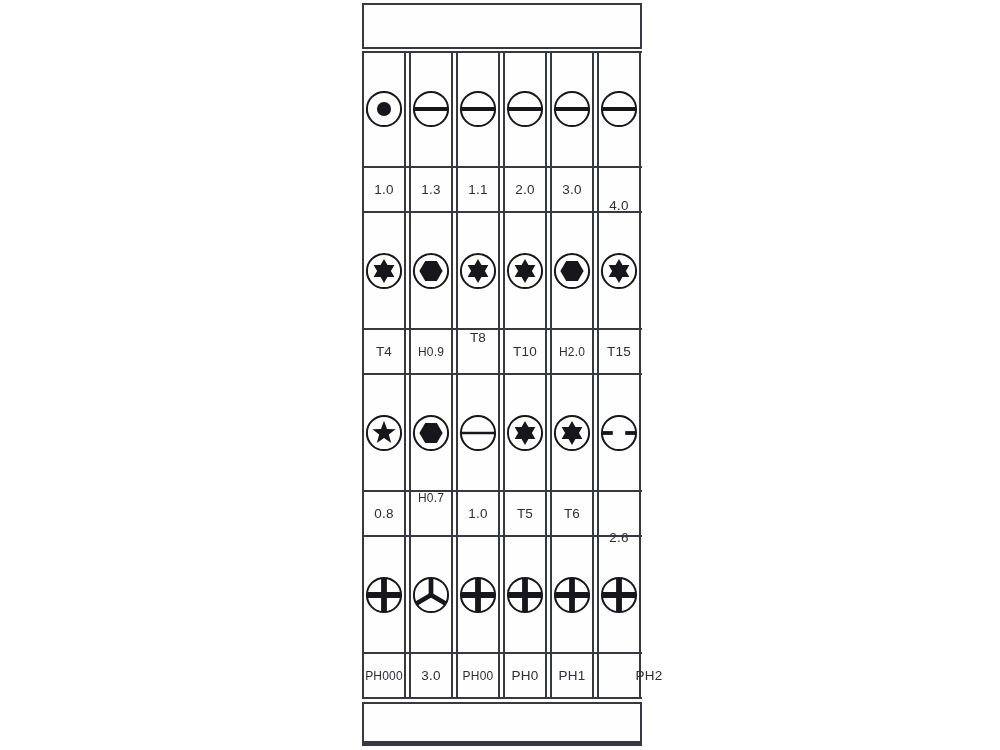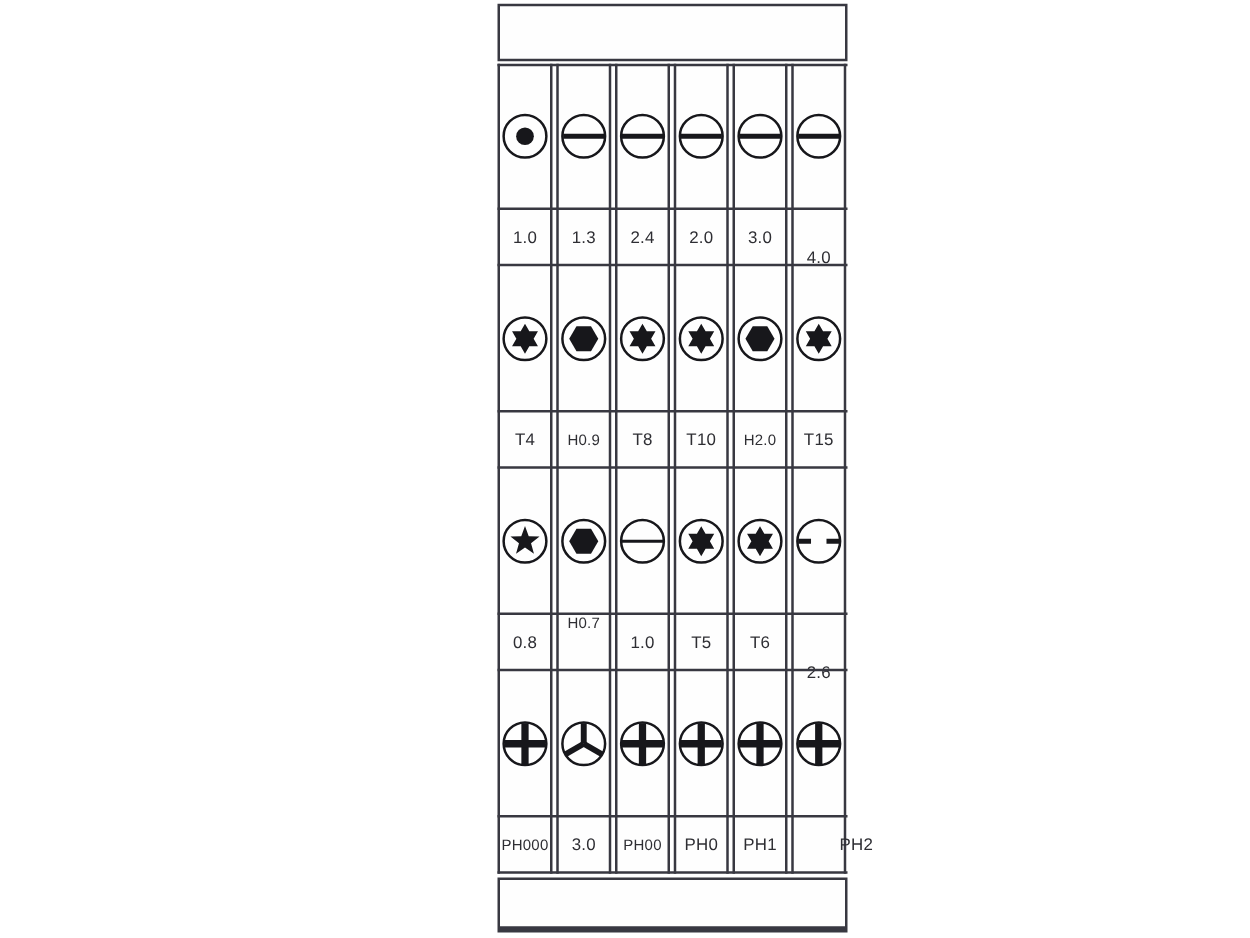--- a/index.html
+++ b/index.html
@@ -16,21 +16,20 @@
     width: 1000px;
     height: 750px;
     background: #ffffff;
   }
   .panel {
     position: absolute;
     left: 362px;
     top: 3px;
     width: 280px;
     height: 743px;
-    margin-left: 36px;
   }
   .header-box {
     position: absolute;
     left: 0;
     top: 0;
     width: 280px;
     height: 46px;
     box-sizing: border-box;
     border: 2px solid #383841;
     background: #fefefe;
@@ -201,31 +200,31 @@
         <div class="col" style="left: 94px;">
           <div class="icon-cell" style="top: 0px;">
             <span>
               <svg width="40" height="40" viewBox="0 0 44 44" xmlns="http://www.w3.org/2000/svg">
                 <circle cx="22" cy="22" r="18.8" fill="none" stroke="#17171b" stroke-width="2.2"></circle>
                 <line x1="3.9" y1="22" x2="40.1" y2="22" stroke="#17171b" stroke-width="4.6"></line>
               </svg>
             </span>
           </div>
           <div class="label-cell" style="top: 115px;">
-            <span>2.4</span>
-          </div>
-          <div class="icon-cell" style="top: 162px;">
-            <span>
-              <svg width="40" height="40" viewBox="0 0 44 44" xmlns="http://www.w3.org/2000/svg">
-                <circle cx="22" cy="22" r="18.8" fill="none" stroke="#17171b" stroke-width="2.2"></circle>
-                <polygon fill="#17171b" points="22,8.8 25.8,15.4 33.4,15.4 29.6,22 33.4,28.6 25.8,28.6 22,35.2 18.2,28.6 10.6,28.6 14.4,22 10.6,15.4 18.2,15.4"></polygon>
-              </svg>
-            </span>
-          </div>
-          <div class="label-cell" style="top: 277px;">
+            <span>1.1</span>
+          </div>
+          <div class="icon-cell" style="top: 162px;">
+            <span>
+              <svg width="40" height="40" viewBox="0 0 44 44" xmlns="http://www.w3.org/2000/svg">
+                <circle cx="22" cy="22" r="18.8" fill="none" stroke="#17171b" stroke-width="2.2"></circle>
+                <polygon fill="#17171b" points="22,8.8 25.8,15.4 33.4,15.4 29.6,22 33.4,28.6 25.8,28.6 22,35.2 18.2,28.6 10.6,28.6 14.4,22 10.6,15.4 18.2,15.4"></polygon>
+              </svg>
+            </span>
+          </div>
+          <div class="label-cell" style="top: 263px;">
             <span>T8</span>
           </div>
           <div class="icon-cell" style="top: 324px;">
             <span>
               <svg width="40" height="40" viewBox="0 0 44 44" xmlns="http://www.w3.org/2000/svg">
                 <circle cx="22" cy="22" r="18.8" fill="none" stroke="#17171b" stroke-width="2.2"></circle>
                 <line x1="3.9" y1="22" x2="40.1" y2="22" stroke="#17171b" stroke-width="2.6"></line>
               </svg>
             </span>
           </div>

